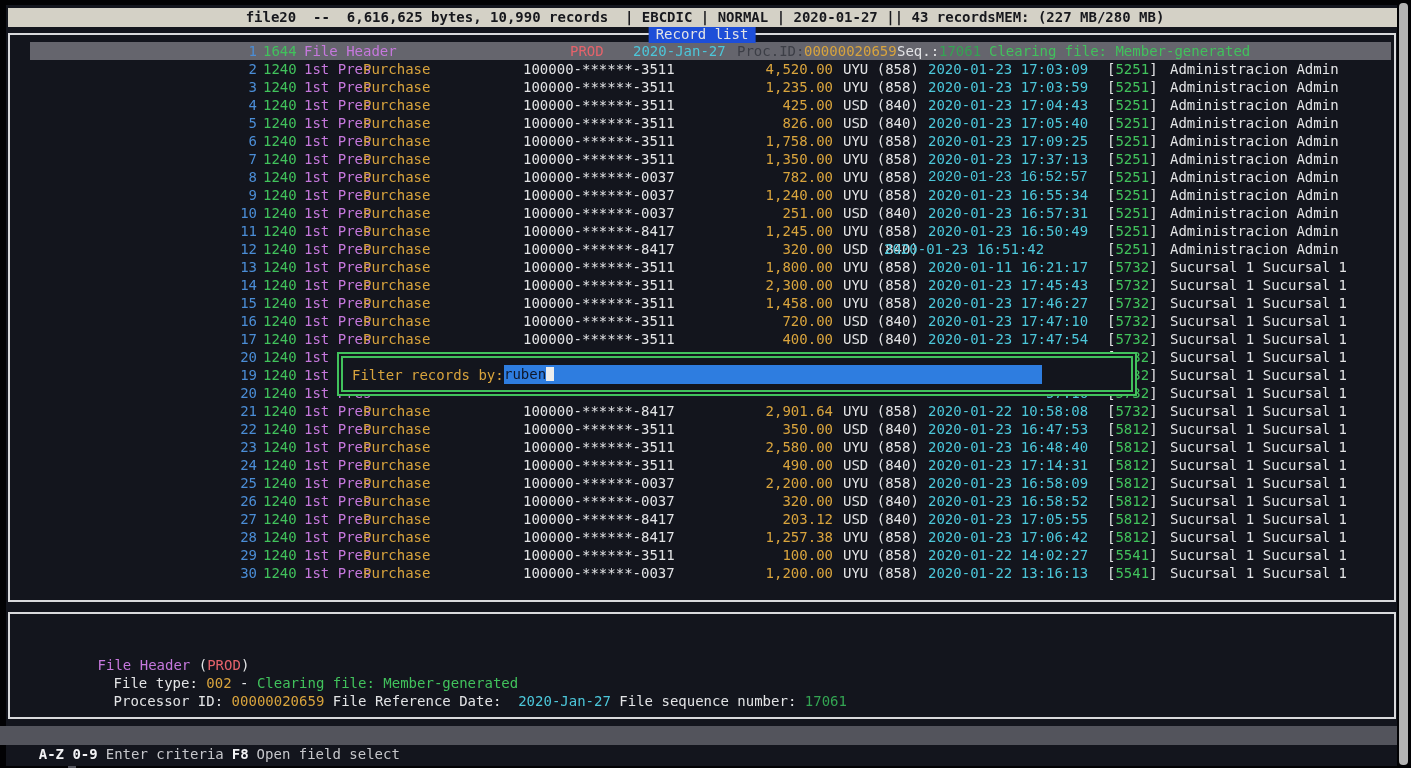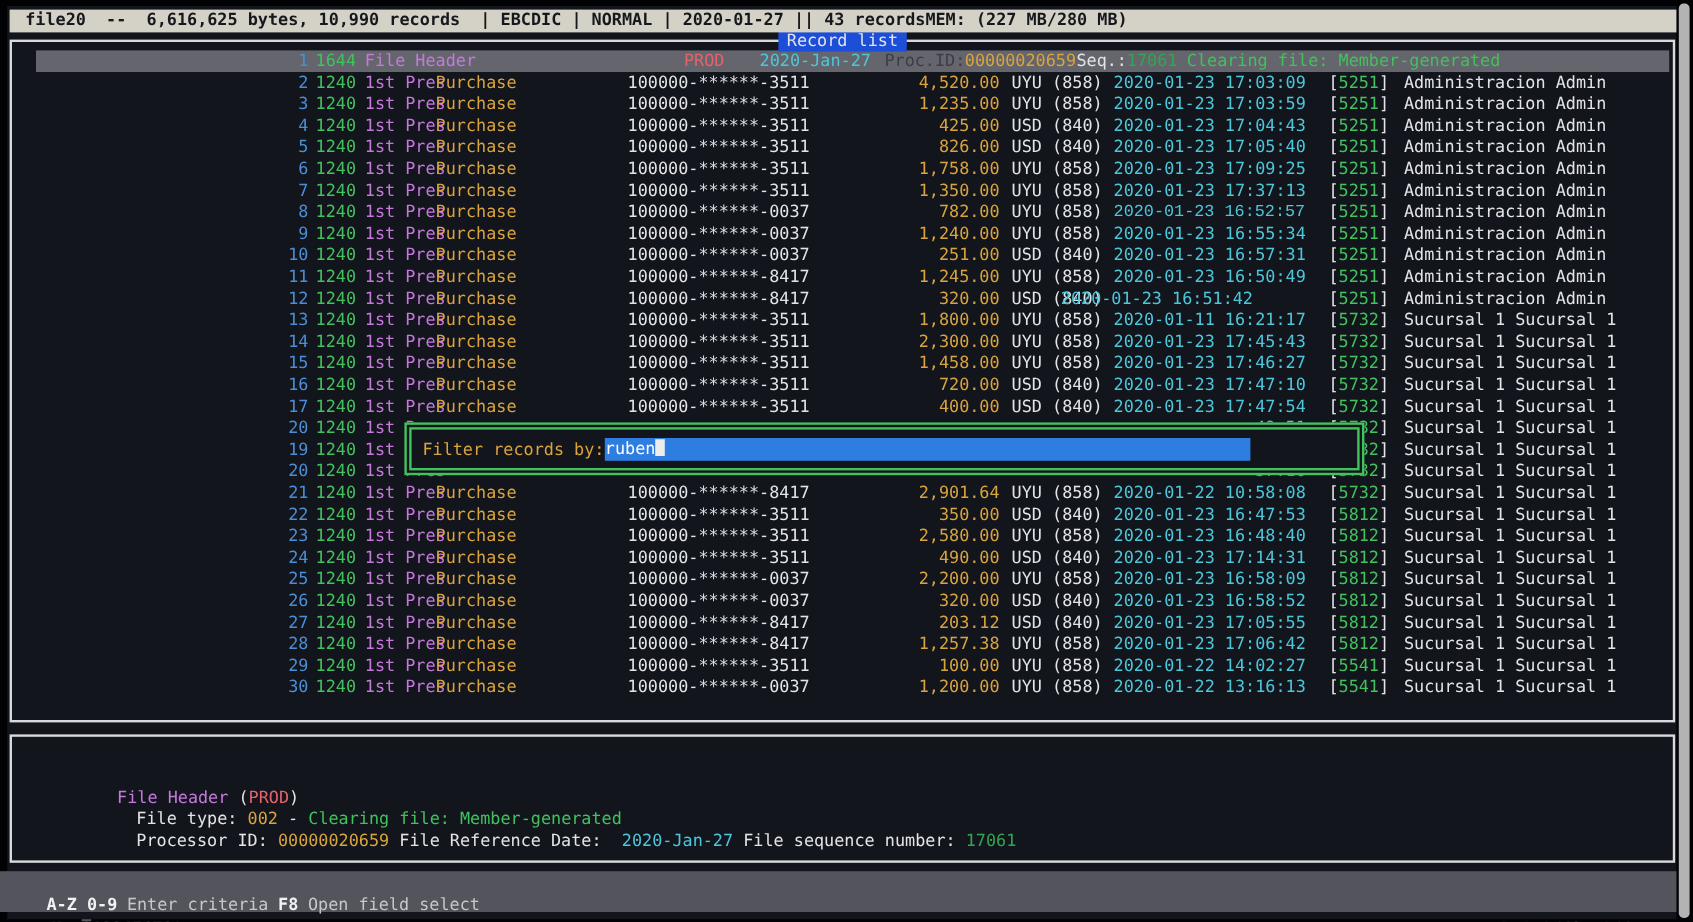--- a/index.html
+++ b/index.html
@@ -3,21 +3,21 @@
 <meta charset="utf-8">
 <style>
   *{margin:0;padding:0;box-sizing:border-box}
   html,body{background:#000}
   .screen{position:relative;width:1411px;height:768px;overflow:hidden;background:#020204;
           font-family:"DejaVu Sans Mono",monospace;font-size:14px;line-height:18px;color:#e3e4e6}
   .content{position:absolute;left:6px;top:5px;width:1391px;height:761px;background:#13151d}
 
   
   .topbar{position:absolute;left:8px;top:8px;width:1389px;height:19px;background:#d4d1c6;color:#17181d;
-          font-weight:bold;line-height:19px;padding:0 8px 0 13px;display:flex;justify-content:flex-start;white-space:pre;z-index:5}
+          font-weight:bold;line-height:19px;padding:0 8px 0 13px;display:flex;justify-content:center;white-space:pre;z-index:5}
 
   
   .listbox{position:absolute;left:8px;top:33px;width:1388px;height:569px;border:2px solid #d9dadc;z-index:4;pointer-events:none}
   .list-title{position:absolute;top:-10px;left:50%;transform:translateX(-50%);background:#1d4ed8;padding:0 7px;color:#e3e4e6}
 
   
   .rows{position:absolute;left:0;top:0;width:1397px;height:768px;z-index:1}
   .row{position:absolute;left:0;width:1397px;height:18px}
   .sel-bg{position:absolute;left:30px;top:0;width:1361px;height:18px;background:#65656d}
   .cell{position:absolute;top:0;height:18px;white-space:pre}
@@ -32,30 +32,30 @@
   .c-cyan{color:#4cc7da}
   .c-amber{color:#d9a43d}
   .c-white{color:#e3e4e6}
   .c-dim{color:#4e5059}
   .c-dimdark{color:#3c3e46}
 
   
   .dialog{position:absolute;left:337px;top:352px;width:800px;height:44px;background:#13151d;border:2px solid #41c25c;z-index:6}
   .dialog::after{content:"";position:absolute;inset:2px;border:2px solid #41c25c;pointer-events:none}
   .dlg-label{position:absolute;left:13px;top:12px;color:#d9a43d}
-  .dlg-input{position:absolute;left:165px;top:11px;width:538px;height:19px;background:#2e7de0;color:#ffffff;white-space:pre;line-height:19px}
+  .dlg-input{position:absolute;left:165px;top:11px;width:538px;height:19px;background:#2e7de0;color:#0f172a;white-space:pre;line-height:19px}
   .cursor{display:inline-block;width:8px;height:14px;background:#eceded;vertical-align:-2px}
 
   
   .detail{position:absolute;left:8px;top:612px;width:1388px;height:107px;border:2px solid #d9dadc;z-index:2}
   .dline{position:absolute;white-space:pre}
   .bold{font-weight:bold}
 
   
-  .statusbar{position:absolute;left:0;top:726px;width:1397px;height:34px;background:#53545c;line-height:19px;
+  .statusbar{position:absolute;left:0;top:726px;width:1397px;height:19px;background:#53545c;line-height:19px;
              padding-left:5px;color:#c6c7cb;white-space:pre;z-index:5}
   .statusbar .key{color:#f2f2f4;font-weight:bold}
   .statusbar span{margin-right:8px}
   .mline{position:absolute;left:0;top:746px;height:19px;line-height:19px;padding-left:9px;white-space:pre;font-weight:bold;z-index:5}
   .slot-active{background:#53545c;color:#f2f2f4}
   .page-status{position:absolute;top:746px;right:18px;height:19px;line-height:19px;white-space:pre;z-index:5}
   .gap{margin-right:8px}
 
   
   .scrollbar{position:absolute;left:1399px;top:3px;width:9px;height:762px;background:#b3b3b3;border-radius:4px;z-index:8}

